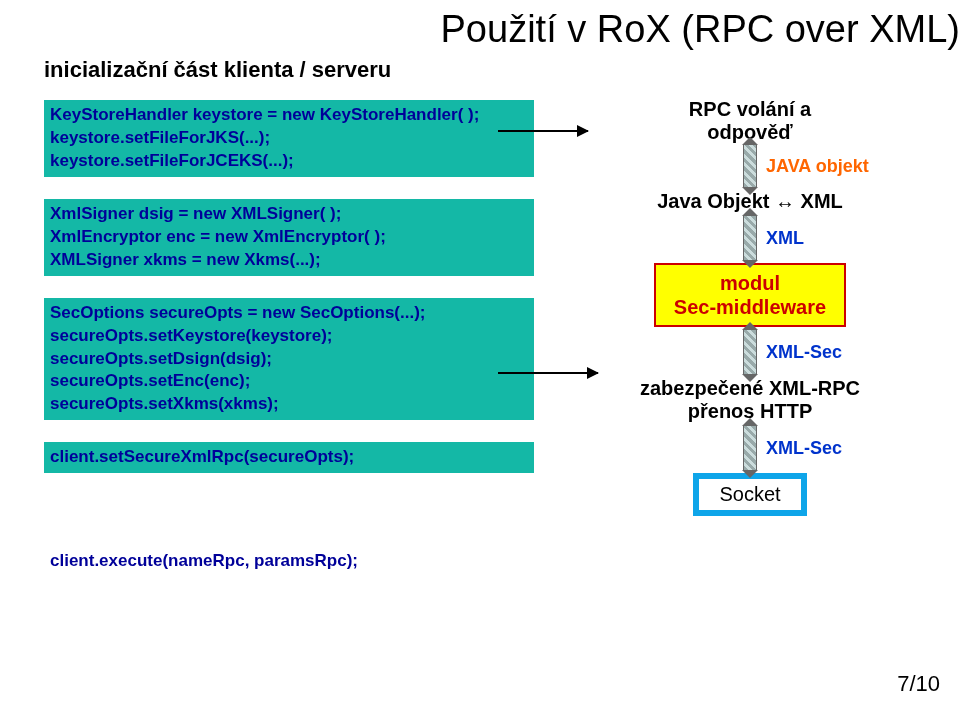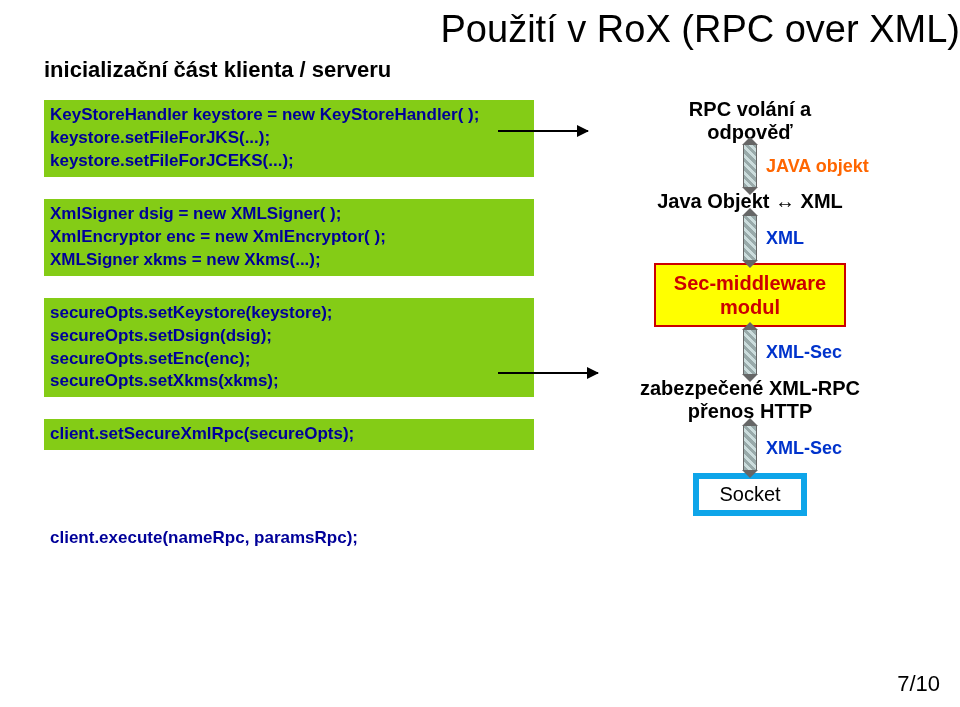--- a/index.html
+++ b/index.html
@@ -26,21 +26,21 @@
     padding-left: 44px;
     padding-bottom: 6px;
   }
   .left-col {
     position: absolute;
     left: 44px;
     top: 100px;
     width: 490px;
   }
   .code-block {
-    background: #84cc16;
+    background: #14b8a6;
     font-family: "Comic Sans MS", "Comic Sans", cursive, sans-serif;
     font-size: 17px;
     font-weight: 700;
     color: #000099;
     padding: 4px 6px;
     margin-bottom: 22px;
     line-height: 1.35;
   }
   .code-line { white-space: pre; }
   .plain-code {
@@ -178,20 +178,21 @@
     <div class="code-line">keystore.setFileForJCEKS(...);</div>
   </div>
 
   <div class="code-block">
     <div class="code-line">XmlSigner dsig = new XMLSigner( );</div>
     <div class="code-line">XmlEncryptor enc = new XmlEncryptor( );</div>
     <div class="code-line">XMLSigner xkms = new Xkms(...);</div>
   </div>
 
   <div class="code-block">
+    <div class="code-line">SecOptions secureOpts = new SecOptions(...);</div>
     <div class="code-line">secureOpts.setKeystore(keystore);</div>
     <div class="code-line">secureOpts.setDsign(dsig);</div>
     <div class="code-line">secureOpts.setEnc(enc);</div>
     <div class="code-line">secureOpts.setXkms(xkms);</div>
   </div>
 
   <div class="code-block">
     <div class="code-line">client.setSecureXmlRpc(secureOpts);</div>
   </div>
 
@@ -214,22 +215,22 @@
       <div class="pipe-label lbl-orange">JAVA objekt</div>
     </div>
 
     <div class="java-obj">Java Objekt ↔ XML</div>
 
     <div class="pipe pipe-mid">
       <div class="pipe-label lbl-blue">XML</div>
     </div>
 
     <div class="modul-box">
+      <div>modul</div>
       <div>Sec-middleware</div>
-      <div>modul</div>
     </div>
 
     <div class="pipe pipe-mid">
       <div class="pipe-label lbl-blue">XML-Sec</div>
     </div>
 
     <div class="zab-box">
       <div>zabezpečené XML-RPC</div>
       <div>přenos HTTP</div>
     </div>

